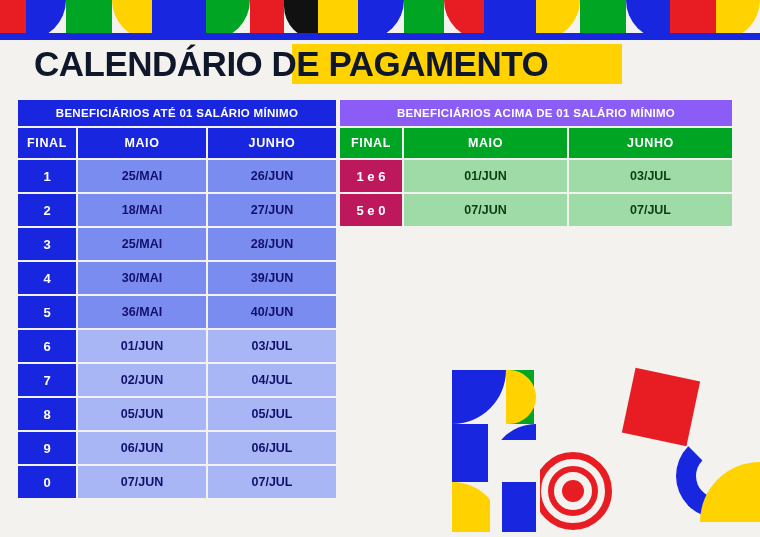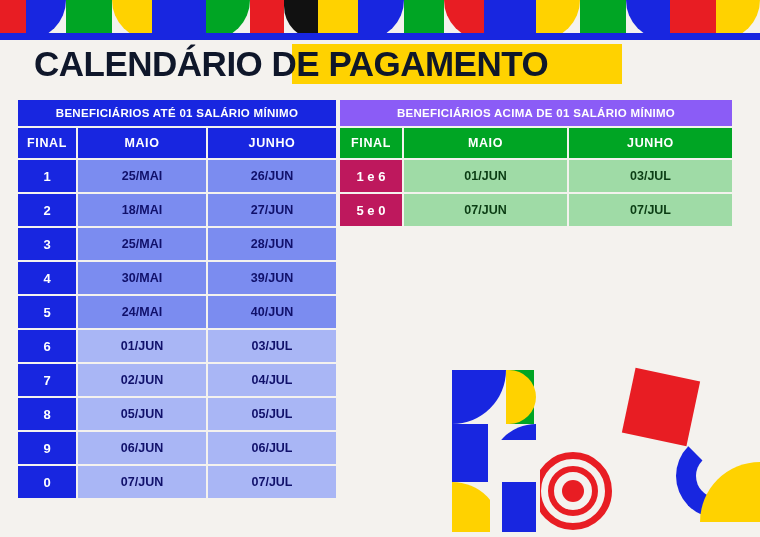--- a/index.html
+++ b/index.html
@@ -201,21 +201,21 @@
     <td class="val">25/MAI</td>
     <td class="val">28/JUN</td>
   </tr>
   <tr>
     <td class="final-cell">4</td>
     <td class="val">30/MAI</td>
     <td class="val">39/JUN</td>
   </tr>
   <tr>
     <td class="final-cell">5</td>
-    <td class="val">24/MAI</td>
+    <td class="val">36/MAI</td>
     <td class="val">40/JUN</td>
   </tr>
   <tr>
     <td class="final-cell">6</td>
     <td class="val light">01/JUN</td>
     <td class="val light">03/JUL</td>
   </tr>
   <tr>
     <td class="final-cell">7</td>
     <td class="val light">02/JUN</td>

